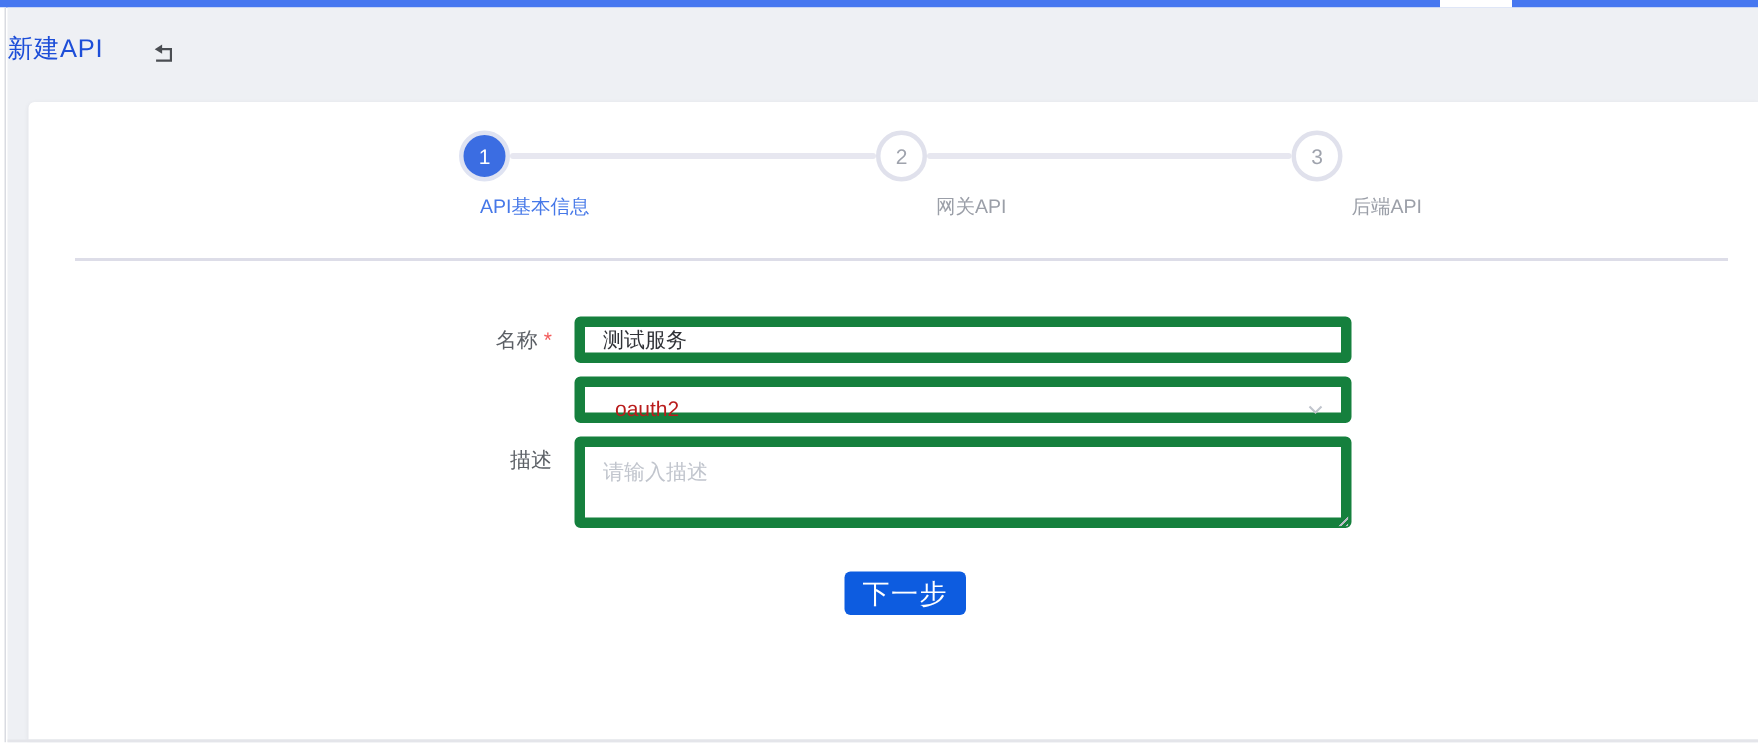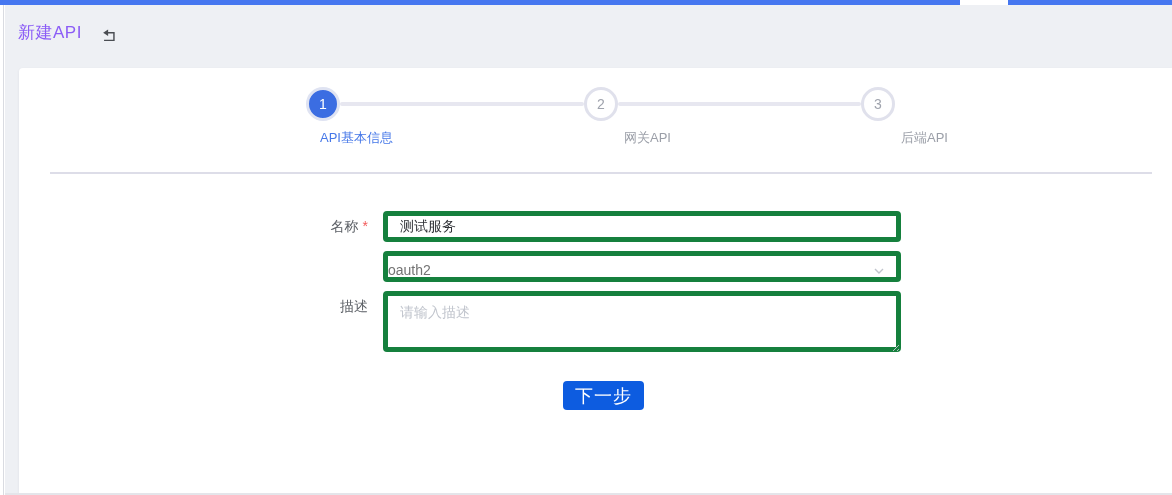--- a/index.html
+++ b/index.html
@@ -14,21 +14,21 @@
   
   .topbar { position: absolute; left: 0; top: 0; width: 1172px; height: 5px; background: #4677f0; }
   .topbar-gap { position: absolute; left: 960px; top: 0; width: 48px; height: 5px; background: #ffffff; }
 
   
   .left-sliver { position: absolute; left: 0; top: 5px; width: 4px; height: 490px; background: #ffffff; border-right: 1px solid #d9dbe1; }
   .page-bg { position: absolute; left: 5px; top: 5px; width: 1167px; height: 490px; background: #eef0f4; }
 
   
   .page-header { position: absolute; left: 5px; top: 5px; width: 1167px; height: 63px; }
-  .page-title { position: absolute; left: 13px; top: 16px; font-size: 17px; color: #8b5cf6; letter-spacing: 0.5px; }
+  .page-title { position: absolute; left: 0; top: 16px; font-size: 17px; color: #1d4ed8; letter-spacing: 0.5px; }
   .back-icon { position: absolute; left: 95px; top: 21px; width: 18px; height: 18px; cursor: pointer; }
 
   
   .card {
     position: absolute; left: 19px; top: 68px; width: 1153px; height: 425px;
     background: #ffffff; border-radius: 4px 0 0 0;
     box-shadow: 0 1px 3px rgba(60,64,90,0.08);
   }
 
   
@@ -46,26 +46,26 @@
   .divider { position: absolute; left: 31px; top: 104px; width: 1102px; height: 2px; background: #dddde8; }
 
   
   .form-label {
     position: absolute; left: 180px; width: 169px; text-align: right;
     font-size: 14px; color: #5c6066; line-height: 31px;
   }
   .req { color: #f35a5a; margin-left: 4px; font-size: 14px; }
   .text-input, .select-box, .textarea-box {
     position: absolute; left: 364px; width: 518px;
-    border: 5px solid #15803d; border-radius: 4px; background: #ffffff;
+    border: 7px solid #15803d; border-radius: 4px; background: #ffffff;
     font-family: "Liberation Sans", "DejaVu Sans", sans-serif;
     font-size: 14px;
   }
   .text-input { height: 31px; padding: 0 12px; color: #303237; outline: none; }
-  .select-box { height: 31px; line-height: 29px; padding: 0 0; color: #737373; cursor: pointer; }
+  .select-box { height: 31px; line-height: 29px; padding: 0 20px; color: #b91c1c; cursor: pointer; }
   .chevron-icon { position: absolute; right: 10px; top: 8px; width: 14px; height: 14px; }
   .textarea-box { height: 61px; padding: 7px 12px; color: #737373; resize: none; outline: none; line-height: 18px; }
   .textarea-box::placeholder { color: #c1c5cd; }
   .resize-handle {
     position: absolute; left: 871px; top: 274px; width: 9px; height: 9px; pointer-events: none;
     clip-path: polygon(100% 0, 100% 100%, 0 100%);
     background: repeating-linear-gradient(135deg, transparent 0 2px, #b9bcc4 2px 3px);
   }
 
   .next-button {

